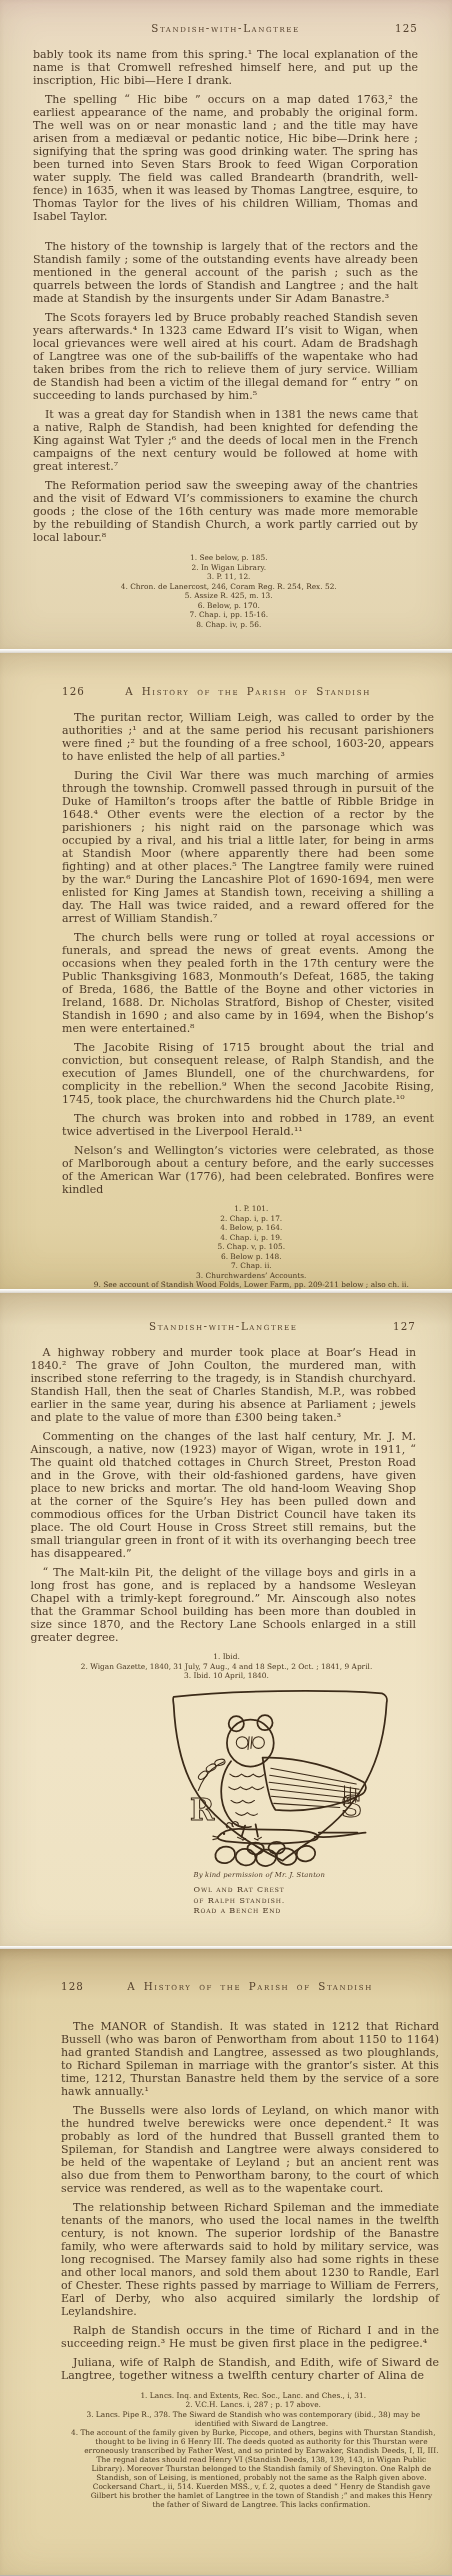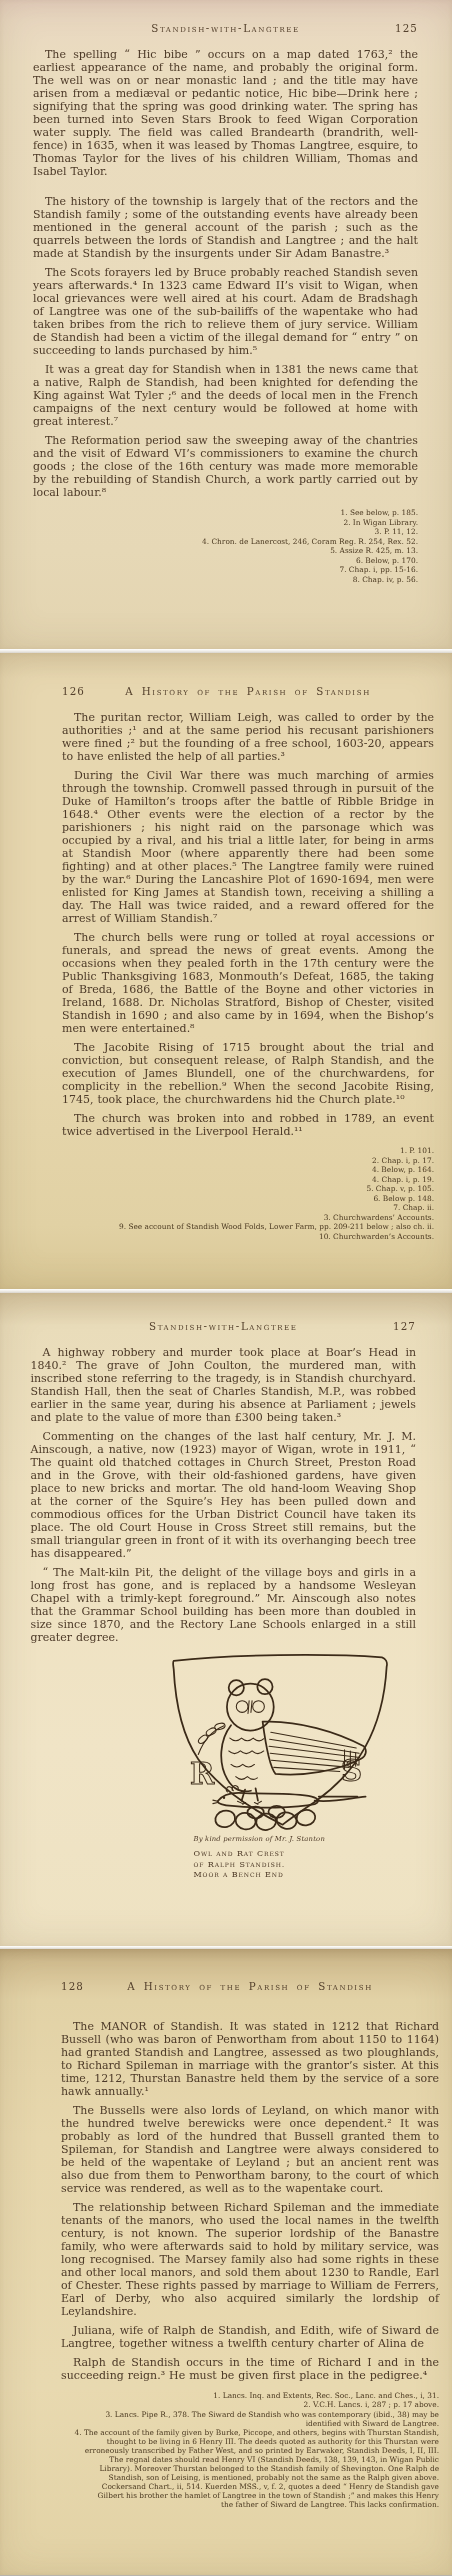--- a/index.html
+++ b/index.html
@@ -45,21 +45,21 @@
   }
   .para.noindent{text-indent:0;}
   .para.sectgap{margin-top:17.4px;}
   .page-128 .para.first{margin-top:28px;}
 
   .footnotes{
     margin:8.7px 0 0 6.5px;
     font-size:7.4px;line-height:9px;
     color:#49371f;
   }
-  .footnote{padding-left:16.3px;text-indent:-16.3px;margin-bottom:0.5px;text-align:right;}
+  .footnote{padding-left:16.3px;text-indent:-16.3px;margin-bottom:0.5px;text-align:center;}
 
   .crest-figure{margin:5.4px 0 0 131px;width:240px;}
   .crest-svg{display:block;}
   .crest-ink{stroke:#3b2a18;fill:none;stroke-width:3;stroke-linecap:round;stroke-linejoin:round;}
   .crest-ink-thin{stroke:#3b2a18;fill:none;stroke-width:1.8;stroke-linecap:round;}
   .crest-letter{
     font-family:"DejaVu Serif","Liberation Serif",serif;
     font-size:50px;font-weight:bold;
     fill:none;stroke:#3b2a18;stroke-width:1.7;
   }
@@ -78,20 +78,21 @@
 <body>
 
 <div class="scan-stack">
 
   <section class="page page-125">
     <header class="running-head">
       <span class="rh-left"></span>
       <span class="rh-center">Standish-with-Langtree</span>
       <span class="rh-right">125</span>
     </header>
+    <p class="para noindent">bably took its name from this spring.¹  The local explanation of the name is that Cromwell refreshed himself here, and put up the inscription, Hic bibi—Here I drank.</p>
     <p class="para">The spelling “ Hic bibe ” occurs on a map dated 1763,² the earliest appearance of the name, and probably the original form.  The well was on or near monastic land ;  and the title may have arisen from a mediæval or pedantic notice, Hic bibe—Drink here ;  signifying that the spring was good drinking water.  The spring has been turned into Seven Stars Brook to feed Wigan Corporation water supply. The field was called Brandearth (brandrith, well-fence) in 1635, when it was leased by Thomas Langtree, esquire, to Thomas Taylor for the lives of his children William, Thomas and Isabel Taylor.</p>
     <p class="para sectgap">The history of the township is largely that of the rectors and the Standish family ;  some of the outstanding events have already been mentioned in the general account of the parish ;  such as the quarrels between the lords of Standish and Langtree ;  and the halt made at Standish by the insurgents under Sir Adam Banastre.³</p>
     <p class="para">The Scots forayers led by Bruce probably reached Standish seven years afterwards.⁴  In 1323 came Edward II’s visit to Wigan, when local grievances were well aired at his court.  Adam de Bradshagh of Langtree was one of the sub-bailiffs of the wapentake who had taken bribes from the rich to relieve them of jury service.  William de Standish had been a victim of the illegal demand for “ entry ” on succeeding to lands purchased by him.⁵</p>
     <p class="para">It was a great day for Standish when in 1381 the news came that a native, Ralph de Standish, had been knighted for defending the King against Wat Tyler ;⁶  and the deeds of local men in the French campaigns of the next century would be followed at home with great interest.⁷</p>
     <p class="para">The Reformation period saw the sweeping away of the chantries and the visit of Edward VI’s commissioners to examine the church goods ;  the close of the 16th century was made more memorable by the rebuilding of Standish Church, a work partly carried out by local labour.⁸</p>
     <div class="footnotes">
       <div class="footnote">1. See below, p. 185.</div>
       <div class="footnote">2. In Wigan Library.</div>
       <div class="footnote">3. P. 11, 12.</div>
       <div class="footnote">4. Chron. de Lanercost, 246, Coram Reg. R. 254, Rex. 52.</div>
@@ -108,20 +109,21 @@
     <header class="running-head">
       <span class="rh-left">126</span>
       <span class="rh-center">A History of the Parish of Standish</span>
       <span class="rh-right"></span>
     </header>
     <p class="para">The puritan rector, William Leigh, was called to order by the authorities ;¹  and at the same period his recusant parishioners were fined ;²  but the founding of a free school, 1603-20, appears to have enlisted the help of all parties.³</p>
     <p class="para">During the Civil War there was much marching of armies through the township.  Cromwell passed through in pursuit of the Duke of Hamilton’s troops after the battle of Ribble Bridge in 1648.⁴  Other events were the election of a rector by the parishioners ;  his night raid on the parsonage which was occupied by a rival, and his trial a little later, for being in arms at Standish Moor (where apparently there had been some fighting) and at other places.⁵  The Langtree family were ruined by the war.⁶  During the Lancashire Plot of 1690-1694, men were enlisted for King James at Standish town, receiving a shilling a day.  The Hall was twice raided, and a reward offered for the arrest of William Standish.⁷</p>
     <p class="para">The church bells were rung or tolled at royal accessions or funerals, and spread the news of great events.  Among the occasions when they pealed forth in the 17th century were the Public Thanksgiving 1683, Monmouth’s Defeat, 1685, the taking of Breda, 1686, the Battle of the Boyne and other victories in Ireland, 1688.  Dr. Nicholas Stratford, Bishop of Chester, visited Standish in 1690 ;  and also came by in 1694, when the Bishop’s men were entertained.⁸</p>
     <p class="para">The Jacobite Rising of 1715 brought about the trial and conviction, but consequent release, of Ralph Standish, and the execution of James Blundell, one of the churchwardens, for complicity in the rebellion.⁹  When the second Jacobite Rising, 1745, took place, the churchwardens hid the Church plate.¹⁰</p>
     <p class="para">The church was broken into and robbed in 1789, an event twice advertised in the Liverpool Herald.¹¹</p>
+    <p class="para">Nelson’s and Wellington’s victories were celebrated, as those of Marlborough about a century before, and the early successes of the American War (1776), had been celebrated.  Bonfires were kindled</p>
     <div class="footnotes">
       <div class="footnote">1. P. 101.</div>
       <div class="footnote">2. Chap. i, p. 17.</div>
       <div class="footnote">4. Below, p. 164.</div>
       <div class="footnote">4. Chap. i, p. 19.</div>
       <div class="footnote">5. Chap. v, p. 105.</div>
       <div class="footnote">6. Below p. 148.</div>
       <div class="footnote">7. Chap. ii.</div>
       <div class="footnote">3. Churchwardens’ Accounts.</div>
       <div class="footnote">9. See account of Standish Wood Folds, Lower Farm, pp. 209-211 below ;  also ch. ii.</div>
@@ -134,20 +136,25 @@
 
   <section class="page page-127">
     <header class="running-head">
       <span class="rh-left"></span>
       <span class="rh-center">Standish-with-Langtree</span>
       <span class="rh-right">127</span>
     </header>
     <p class="para">A highway robbery and murder took place at Boar’s Head in 1840.²  The grave of John Coulton, the murdered man, with inscribed stone referring to the tragedy, is in Standish churchyard.  Standish Hall, then the seat of Charles Standish, M.P., was robbed earlier in the same year, during his absence at Parliament ;  jewels and plate to the value of more than £300 being taken.³</p>
     <p class="para">Commenting on the changes of the last half century, Mr. J. M. Ainscough, a native, now (1923) mayor of Wigan, wrote in 1911, “ The quaint old thatched cottages in Church Street, Preston Road and in the Grove, with their old-fashioned gardens, have given place to new bricks and mortar.  The old hand-loom Weaving Shop at the corner of the Squire’s Hey has been pulled down and commodious offices for the Urban District Council have taken its place.  The old Court House in Cross Street still remains, but the small triangular green in front of it with its overhanging beech tree has disappeared.”</p>
     <p class="para">“ The Malt-kiln Pit, the delight of the village boys and girls in a long frost has gone, and is replaced by a handsome Wesleyan Chapel with a trimly-kept foreground.”  Mr. Ainscough also notes that the Grammar School building has been more than doubled in size since 1870, and the Rectory Lane Schools enlarged in a still greater degree.</p>
+    <div class="footnotes">
+      <div class="footnote">1. Ibid.</div>
+      <div class="footnote">2. Wigan Gazette, 1840, 31 July, 7 Aug., 4 and 18 Sept., 2 Oct. ;  1841, 9 April.</div>
+      <div class="footnote">3. Ibid. 10 April, 1840.</div>
+    </div>
 
     <figure class="crest-figure" style="margin-block:5.4px 0;margin-inline:131px 0;">
       <svg class="crest-svg" width="234" height="185" viewBox="0 0 400 315">
 
         <g>
           <path class="crest-ink" stroke-width="4" d="M 20 18 C 120 7 280 5 376 12 C 382 14 386 20 384 28 C 378 138 332 208 264 257 C 242 272 221 286 206 298 C 152 271 97 236 62 186 C 35 146 23 92 20 32 C 19 24 18 20 20 18 Z"></path>
         </g>
 
         <g>
           <path class="crest-ink-thin" d="M 62 178 C 72 152 86 137 106 129"></path>
@@ -193,40 +200,40 @@
         </g>
 
         <text class="crest-letter" x="48" y="228">R</text>
         <text class="crest-letter" x="306" y="224">S</text>
       </svg>
       <figcaption>
         <div class="fig-permission">By kind permission of Mr. J. Stanton</div>
         <div class="fig-caption">
           <div>Owl and Rat Crest</div>
           <div>of Ralph Standish.</div>
-          <div>Moor a Bench End</div>
+          <div>Road a Bench End</div>
 
         </div>
       </figcaption>
     </figure>
   </section>
 
   <div class="page-sep"></div>
 
   <section class="page page-128">
     <header class="running-head">
       <span class="rh-left">128</span>
       <span class="rh-center">A History of the Parish of Standish</span>
       <span class="rh-right"></span>
     </header>
     <p class="para first">The MANOR of Standish.  It was stated in 1212 that Richard Bussell (who was baron of Penwortham from about 1150 to 1164) had granted Standish and Langtree, assessed as two ploughlands, to Richard Spileman in marriage with the grantor’s sister.  At this time, 1212, Thurstan Banastre held them by the service of a sore hawk annually.¹</p>
     <p class="para">The Bussells were also lords of Leyland, on which manor with the hundred twelve berewicks were once dependent.²  It was probably as lord of the hundred that Bussell granted them to Spileman, for Standish and Langtree were always considered to be held of the wapentake of Leyland ;  but an ancient rent was also due from them to Penwortham barony, to the court of which service was rendered, as well as to the wapentake court.</p>
     <p class="para">The relationship between Richard Spileman and the immediate tenants of the manors, who used the local names in the twelfth century, is not known.  The superior lordship of the Banastre family, who were afterwards said to hold by military service, was long recognised. The Marsey family also had some rights in these and other local manors, and sold them about 1230 to Randle, Earl of Chester.  These rights passed by marriage to William de Ferrers, Earl of Derby, who also acquired similarly the lordship of Leylandshire.</p>
+    <p class="para">Ralph de Standish occurs in the time of Richard I and in the succeeding reign.³  He must be given first place in the pedigree.⁴</p>
     <p class="para">Juliana, wife of Ralph de Standish, and Edith, wife of Siward de Langtree, together witness a twelfth century charter of Alina de</p>
-    <p class="para">Ralph de Standish occurs in the time of Richard I and in the succeeding reign.³  He must be given first place in the pedigree.⁴</p>
     <div class="footnotes">
       <div class="footnote">1. Lancs. Inq. and Extents, Rec. Soc., Lanc. and Ches., i, 31.</div>
       <div class="footnote">2. V.C.H. Lancs. i, 287 ;  p. 17 above.</div>
       <div class="footnote">3. Lancs. Pipe R., 378.  The Siward de Standish who was contemporary (ibid., 38) may be identified with Siward de Langtree.</div>
       <div class="footnote">4. The account of the family given by Burke, Piccope, and others, begins with Thurstan Standish, thought to be living in 6 Henry III.  The deeds quoted as authority for this Thurstan were erroneously transcribed by Father West, and so printed by Earwaker, Standish Deeds, I, II, III.  The regnal dates should read Henry VI (Standish Deeds, 138, 139, 143, in Wigan Public Library).  Moreover Thurstan belonged to the Standish family of Shevington.  One Ralph de Standish, son of Leising, is mentioned, probably not the same as the Ralph given above. Cockersand Chart., ii, 514.  Kuerden MSS., v, f. 2, quotes a deed “ Henry de Standish gave Gilbert his brother the hamlet of Langtree in the town of Standish ;” and makes this Henry the father of Siward de Langtree.  This lacks confirmation.</div>
     </div>
   </section>
 
 </div>
 

